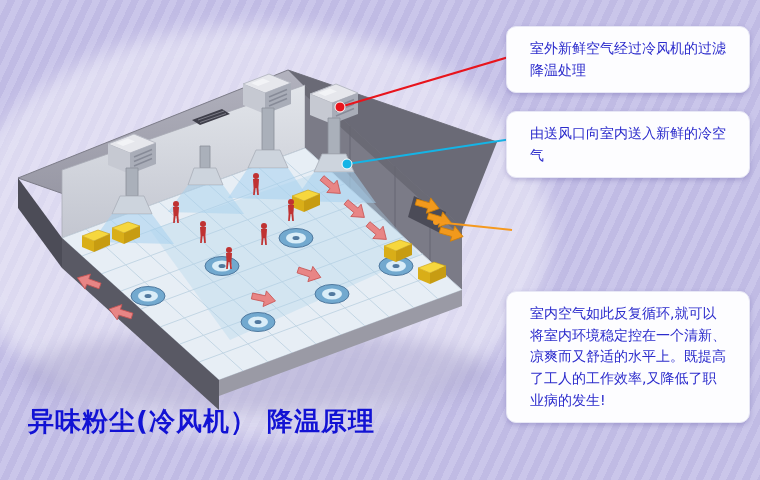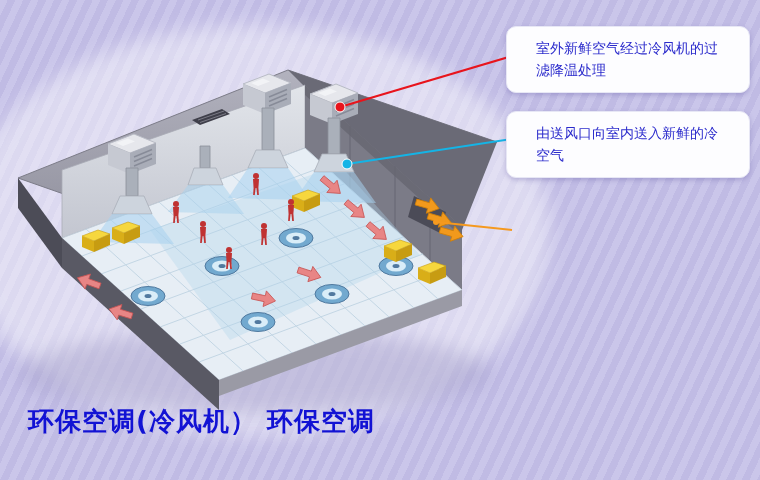--- a/index.html
+++ b/index.html
@@ -5,21 +5,21 @@
   html,body{margin:0;padding:0;}
   .stage{
     position:relative;width:760px;height:480px;overflow:hidden;
     background:repeating-linear-gradient(115deg,#cac6ea 0 7px,#c0bbe4 7px 14px);
     font-family:"DejaVu Sans","Liberation Sans",sans-serif;
   }
   .illustration{position:absolute;left:0;top:0;width:760px;height:480px;}
   .callout{
     position:absolute;left:506px;width:244px;box-sizing:border-box;
     background:#fdfdff;border:1px solid #e7e7f5;border-radius:10px;
-    padding:11px 29px;color:#2b2bcc;font-size:14px;line-height:1.55;
+    padding:11px 23px;color:#2b2bcc;font-size:14px;line-height:1.55;
     box-shadow:0 2px 5px rgba(80,70,150,.28);
   }
   .c1{top:26px}.c2{top:111px}.c3{top:187px}.c4{top:291px}
   .page-title{
     position:absolute;left:28px;top:404px;font-size:26px;font-weight:bold;
     color:#1212d4;letter-spacing:1px;white-space:nowrap;
   }
 </style>
 </head>
 <body>
@@ -195,15 +195,18 @@
       <circle cx="436" cy="222" r="3" fill="#f5991f"></circle>
     </g>
   </svg>
 
   <div class="callout c1">
     <span>室外新鲜空气经过冷风机的过滤降温处理</span>
   </div>
   <div class="callout c2">
     <span>由送风口向室内送入新鲜的冷空气</span>
   </div>
-
-  <div class="page-title">环保空调(冷风机） 环保空调</div>
+  <div class="callout c4">
+    <span>室内空气如此反复循环,就可以将室内环境稳定控在一个清新、凉爽而又舒适的水平上。既提高了工人的工作效率,又降低了职业病的发生!</span>
+  </div>
+
+  <div class="page-title">异味粉尘(冷风机） 降温原理</div>
 </div>
 
 </body></html>

